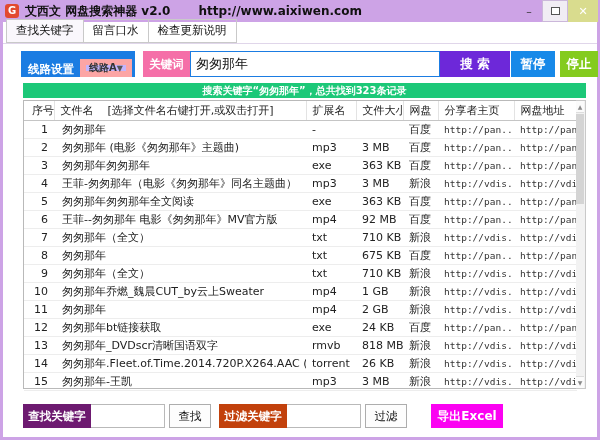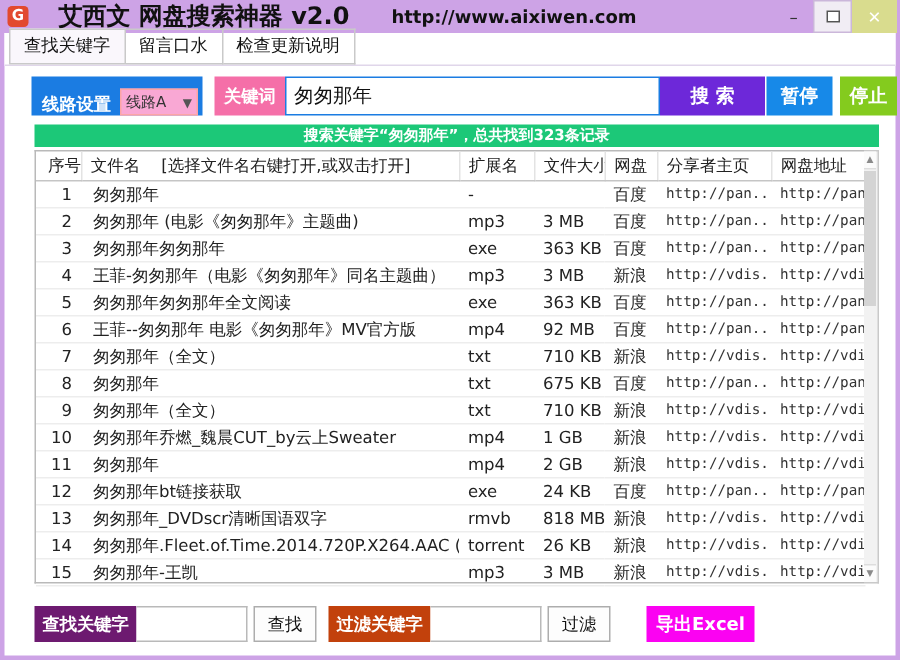--- a/index.html
+++ b/index.html
@@ -3,38 +3,38 @@
 <meta charset="utf-8">
 <style>
   * { margin:0; padding:0; box-sizing:border-box; font-family:"DejaVu Sans","Liberation Sans",sans-serif; }
   html,body { width:600px; height:440px; overflow:hidden; background:#fff; }
   .window { position:relative; width:600px; height:440px; background:#cda3e6; }
   .client { position:absolute; left:3px; top:22px; right:3px; bottom:3px; background:#fff; }
 
   
   .titlebar { position:absolute; left:0; top:0; width:600px; height:22px; background:#cda3e6; display:flex; align-items:center; }
   .app-icon { width:14px; height:14px; margin-left:5px; background:#e2492f; border-radius:3px; color:#fff; font-size:10px; font-weight:bold; text-align:center; line-height:14px; }
-  .title { margin-left:20px; font-size:16px; font-weight:bold; color:#111; }
+  .title { margin-left:6px; font-size:12px; font-weight:bold; color:#111; }
   .url { margin-left:28px; font-size:12px; font-weight:bold; color:#111; }
   .win-controls { position:absolute; right:2px; top:0; height:22px; display:flex; align-items:stretch; }
   .win-btn { width:26px; display:flex; align-items:center; justify-content:center; font-size:11px; color:#333; cursor:default; }
   .win-btn.max { background:#f1edf4; border:1px solid #cbb7da; }
   .maxglyph { width:9px; height:8px; border:1px solid #555; background:#fff; display:block; }
   .win-btn.close { width:30px; background:#d9dc8e; color:#fff; font-weight:bold; }
 
   
   .menubar { position:absolute; left:0; top:0; right:0; height:22px; background:#fff; border-bottom:1px solid #e0d6ea; display:flex; align-items:flex-end; padding-left:3px; }
   .menutab { font-size:11.5px; color:#111; padding:3px 9px 4px 9px; border:1px solid #c9c9c9; border-left:none; }
   .menutab.first { border-left:1px solid #c9c9c9; background:#faf7fc; }
 
   
   .toolbar { position:absolute; left:0; top:29px; right:0; height:27px; }
   .line-box { position:absolute; left:18px; top:0; width:114px; height:26px; background:#1b7ce2; display:flex; align-items:flex-end; }
   .line-label { color:#fff; font-size:11.5px; font-weight:bold; margin-left:7px; }
-  .line-select { margin-left:6px; width:52px; height:18px; background:#f9a8d4; border:1px solid #fca5a5; font-size:10px; color:#333; display:flex; align-items:center; justify-content:space-between; padding:0 3px; }
+  .line-select { margin-left:6px; width:52px; height:18px; background:#c4b5fd; border:6px solid #fca5a5; font-size:10px; color:#333; display:flex; align-items:center; justify-content:space-between; padding:0 3px;font-weight:bold; }
   .line-caret { font-size:8px; color:#555; }
   .kw-label { position:absolute; left:140px; top:0; width:47px; height:26px; background:#f56fa8; color:#fff; font-size:11.5px; font-weight:bold; display:flex; align-items:center; justify-content:center; }
   .kw-input { position:absolute; left:187px; top:0; width:250px; height:26px; border:1px solid #1b7ce2; font-size:13px; padding:0 5px; color:#111; outline:none; }
   .tb-btn { position:absolute; top:0; height:26px; border:none; color:#fff; font-size:12.5px; font-weight:bold; text-align:center; line-height:26px; cursor:default; }
   .btn-search { left:437px; width:70px; background:#6d28d9; }
   .btn-pause { left:508px; width:44px; background:#1789e8; }
   .btn-stop { left:557px; width:38px; background:#84cb1e; }
 
   
   .statusbar { position:absolute; left:20px; top:61px; width:563px; height:15px; background:#1cc878; color:#fff; font-size:10px; font-weight:bold; text-align:center; line-height:15px; }

